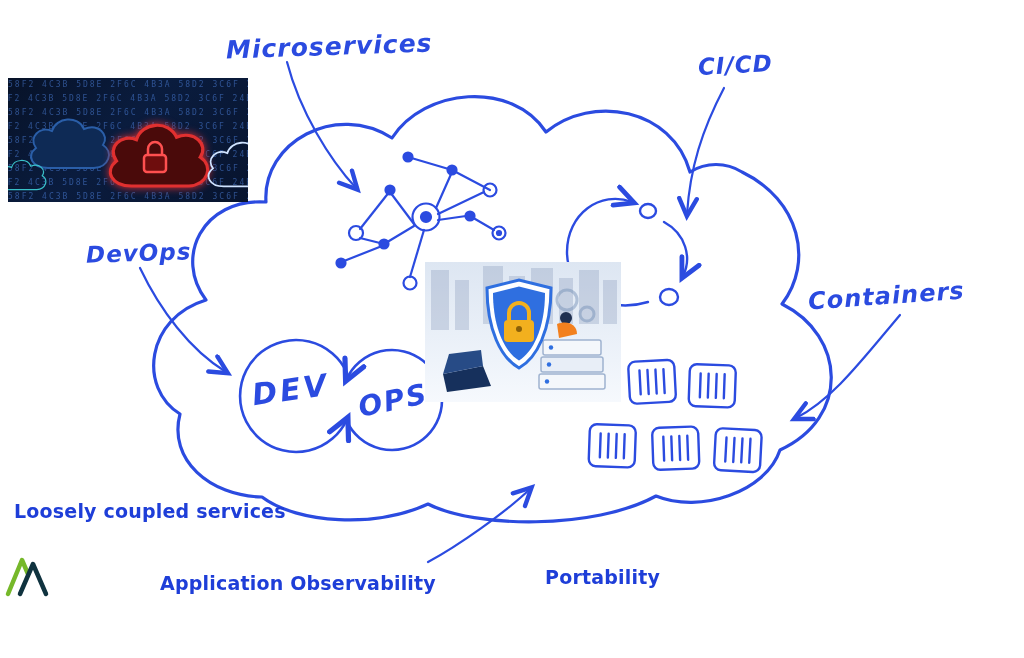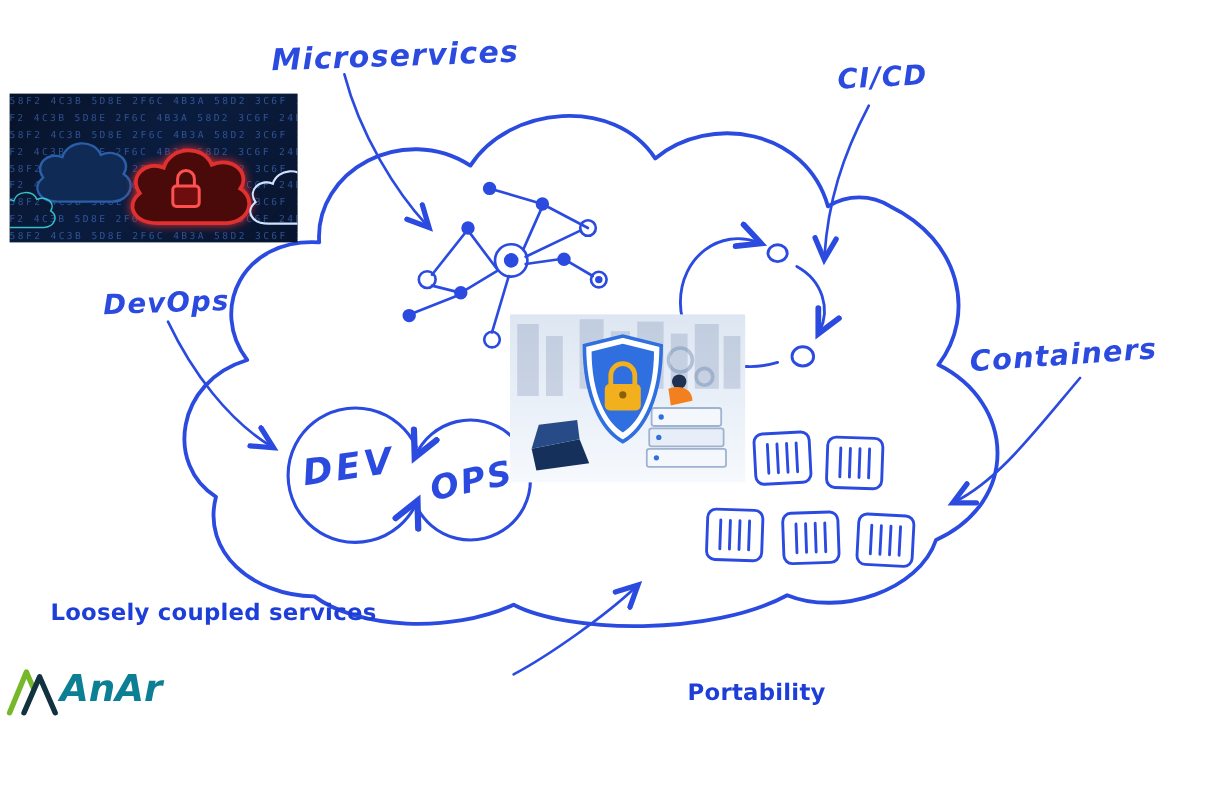--- a/index.html
+++ b/index.html
@@ -3,21 +3,21 @@
 <meta charset="utf-8">
 <style>
   html,body{margin:0;padding:0;background:#fff;}
   .stage{position:relative;width:1024px;height:658px;background:#ffffff;overflow:hidden;
          font-family:"DejaVu Sans","Liberation Sans",sans-serif;}
   .abs{position:absolute;}
   svg{display:block;}
   
   .hand{color:#2b4be0;font-style:italic;font-weight:700;letter-spacing:1px;white-space:nowrap;}
   
-  .caption{color:#1e3ed8;font-weight:700;font-size:19px;white-space:nowrap;letter-spacing:.2px;margin-left:28px;}
+  .caption{color:#1e3ed8;font-weight:700;font-size:19px;white-space:nowrap;letter-spacing:.2px;}
   .devops-word{color:#2b4be0;font-weight:700;font-style:italic;white-space:nowrap;}
   
   .photo-dark{left:8px;top:78px;width:240px;height:124px;
     background:linear-gradient(135deg,#071228 0%,#0a1c3e 45%,#08142e 100%);overflow:hidden;}
   .hexrows{position:absolute;left:0;top:0;width:100%;height:100%;
     font-family:"DejaVu Sans Mono","Liberation Mono",monospace;font-size:8px;line-height:14px;
     color:rgba(92,150,255,.45);letter-spacing:2px;white-space:nowrap;}
   .hexrows span{display:block;}
   .hexrows span:nth-child(even){margin-left:-14px;}
   
@@ -207,26 +207,26 @@
   <div class="abs hand" style="left:86px;top:240px;font-size:23px;transform:rotate(-2deg)">DevOps</div>
 
   <div class="abs hand" style="left:808px;top:282px;font-size:24px;transform:rotate(-4deg)">Containers</div>
 
   <div class="abs devops-word" style="left:252px;top:372px;font-size:30px;letter-spacing:3px;transform:rotate(-8deg)">DEV</div>
 
   <div class="abs devops-word" style="left:358px;top:384px;font-size:28px;letter-spacing:2px;transform:rotate(-12deg)">OPS</div>
 
   <div class="abs caption" style="left:14px;top:500px">Loosely coupled services</div>
 
+  <div class="abs caption" style="left:160px;top:572px">Application Observability</div>
 
   <div class="abs caption" style="left:545px;top:566px">Portability</div>
 
 
 
   <div class="abs" style="left:4px;top:550px;width:160px;height:50px">
     <svg class="abs" style="left:0;top:0" width="46" height="48" viewBox="0 0 46 48">
       <path d="M 4 44 L 18 10 L 24 24" fill="none" stroke="#76b82a" stroke-width="4.5" stroke-linecap="round" stroke-linejoin="round"></path>
       <path d="M 16 44 L 29 14 L 42 44" fill="none" stroke="#10333f" stroke-width="4.5" stroke-linecap="round" stroke-linejoin="round"></path>
     </svg>
-    <div class="abs brand-name" style="left:46px;top:6px">AnAr</div>
   </div>
 
 </div>
 
 </body></html>

